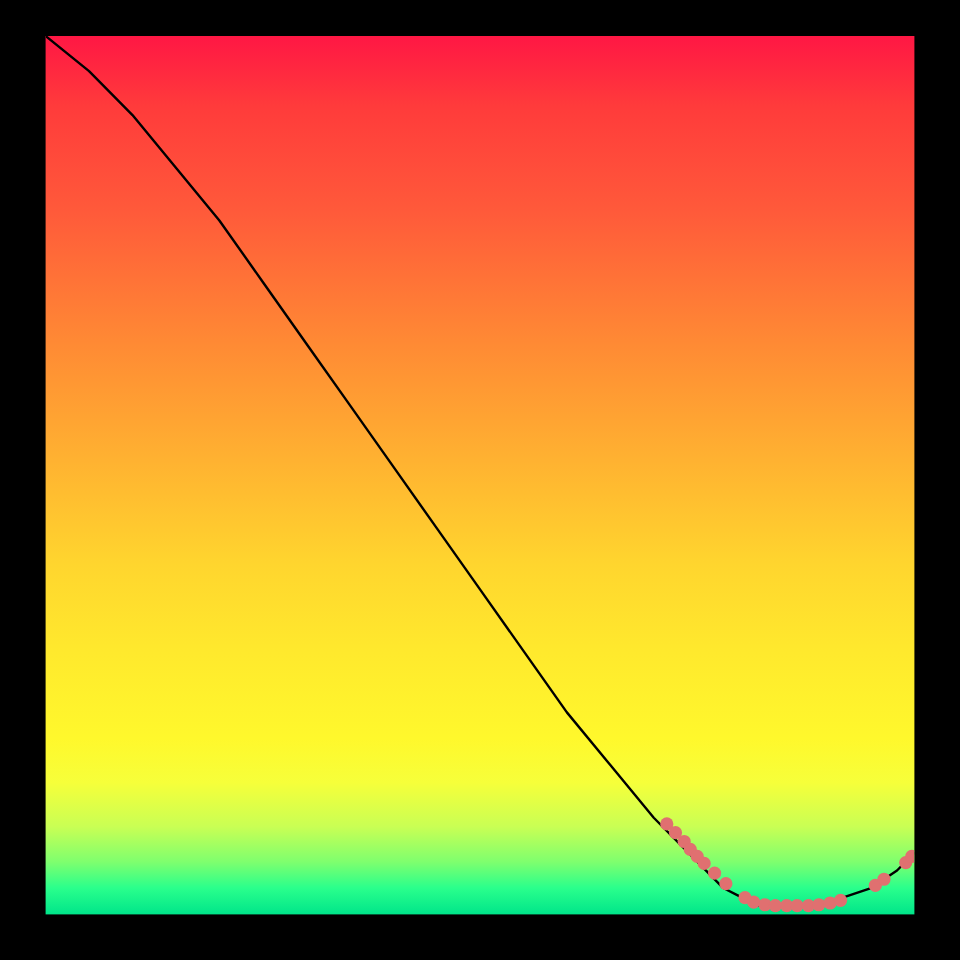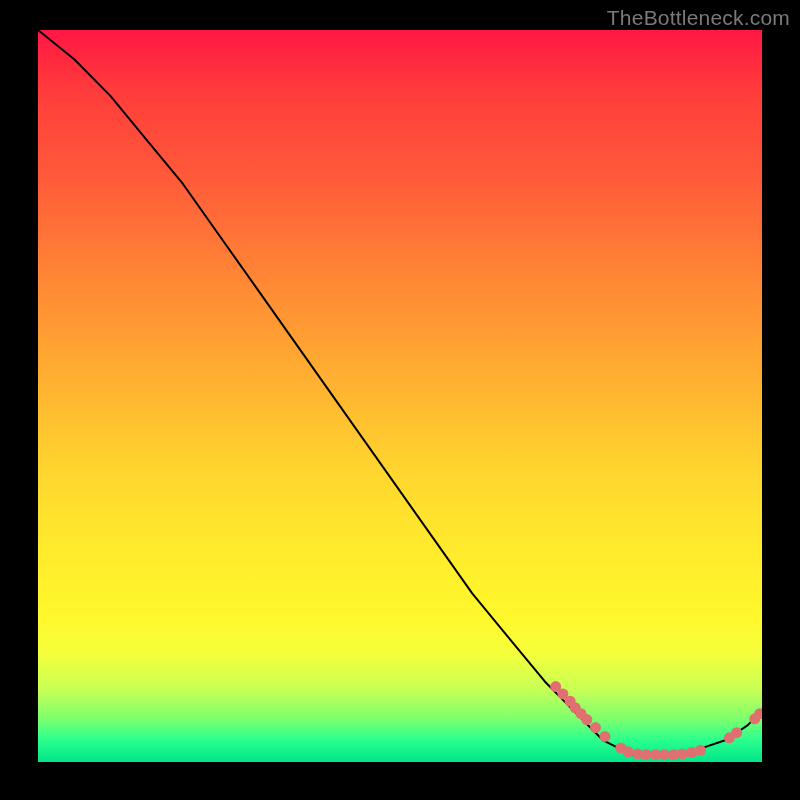--- a/index.html
+++ b/index.html
@@ -55,21 +55,20 @@
     position: absolute;
     inset: 0;
     width: 100%;
     height: 100%;
   }
 </style>
 </head>
 <body>
 
 <div class="frame">
-  <div class="watermark">TheBottleneck.com</div>
 
   <div class="plot-area">
     <svg class="curve" viewBox="0 0 724 732" preserveAspectRatio="none">
       <path id="curve-path" fill="none" stroke-width="2" stroke-linecap="round" stroke-linejoin="round" d="M0.00 0.00 L36.20 29.28 L72.40 65.88 L108.60 109.80 L144.80 153.72 L181.00 204.96 L217.20 256.20 L253.40 307.44 L289.60 358.68 L325.80 409.92 L362.00 461.16 L398.20 512.40 L434.40 563.64 L470.60 607.56 L506.80 651.48 L543.00 688.08 L564.72 710.04 L579.20 717.36 L593.68 724.68 L615.40 724.68 L637.12 724.68 L651.60 724.68 L666.08 717.36 L687.80 710.04 L709.52 695.40 L724.00 680.76" stroke="#000000"></path>
       <g id="marker-group">
           <circle cx="517.66" cy="656.60" r="5.5" fill="#e07070"></circle>
           <circle cx="524.90" cy="663.92" r="5.5" fill="#e07070"></circle>
           <circle cx="532.14" cy="671.24" r="5.5" fill="#e07070"></circle>
           <circle cx="537.21" cy="677.83" r="5.5" fill="#e07070"></circle>
           <circle cx="543.00" cy="683.69" r="5.5" fill="#e07070"></circle>

